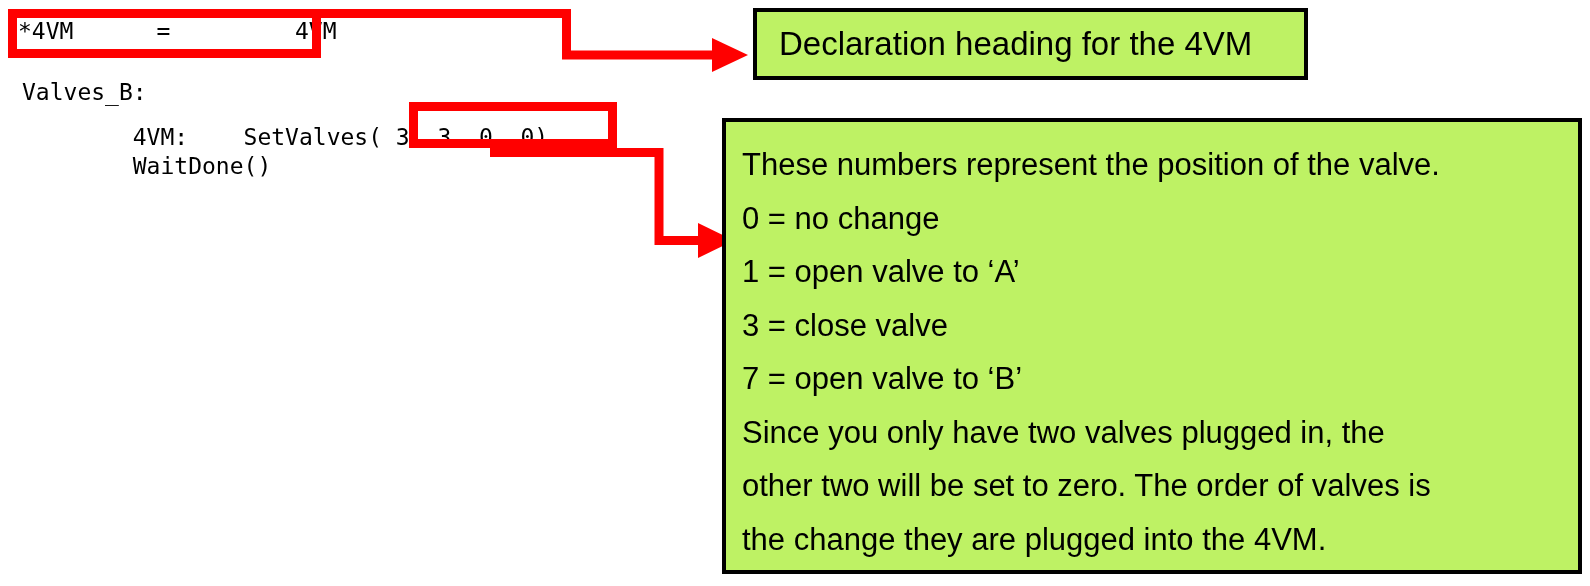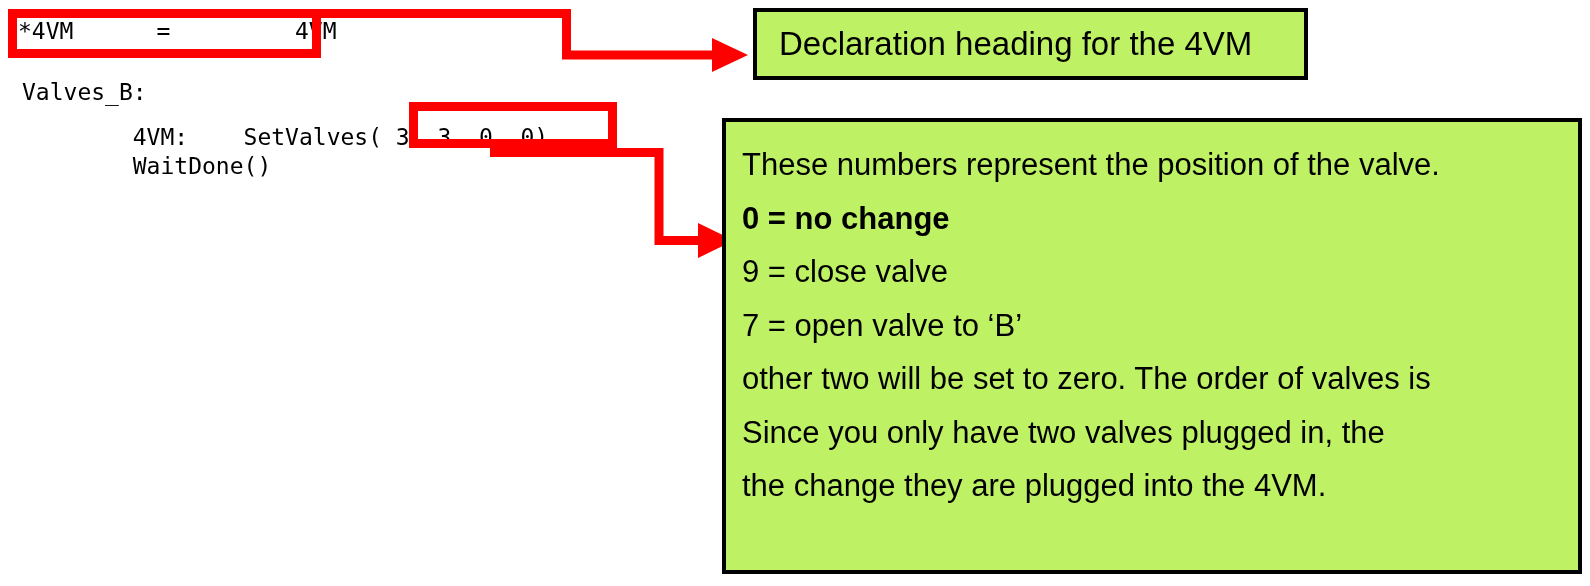--- a/index.html
+++ b/index.html
@@ -103,21 +103,21 @@
   .callout-detail .detail-line {
     font-size: 31px;
     line-height: 53.5px;
     font-stretch: condensed;
     white-space: nowrap;
     position: relative;
     display: block;
   }
 
   
-  .squiggle-host { position: relative; display: inline-block; font-weight: bold; }
+  .squiggle-host { position: relative; display: inline-block; }
   .squiggle {
     position: absolute;
     left: 0;
     bottom: 1px;
     width: 30px;
     height: 5px;
     overflow: hidden;
   }
 </style>
 </head>
@@ -157,20 +157,21 @@
 
     <span class="detail-line">
       <span class="squiggle-host">
         <span>0 = no change</span>
         <span class="squiggle">
           
         </span>
       </span>
     </span>
 
-    <span class="detail-line">9 = close valve</span>
+    <span class="detail-line">1 = open valve to ‘A’</span>
+    <span class="detail-line">3 = close valve</span>
     <span class="detail-line">7 = open valve to ‘B’</span>
+    <span class="detail-line">Since you only have two valves plugged in, the</span>
     <span class="detail-line">other two will be set to zero. The order of valves is</span>
-    <span class="detail-line">Since you only have two valves plugged in, the</span>
     <span class="detail-line">the change they are plugged into the 4VM.</span>
   </div>
 
 </div>
 
 </body></html>

